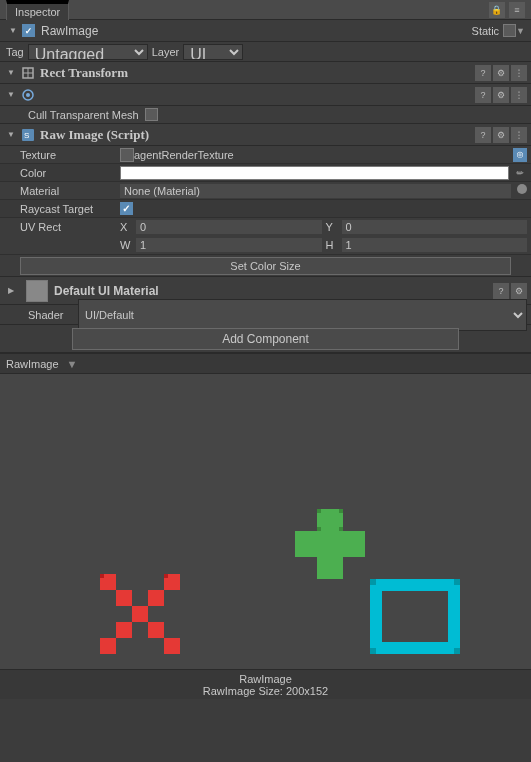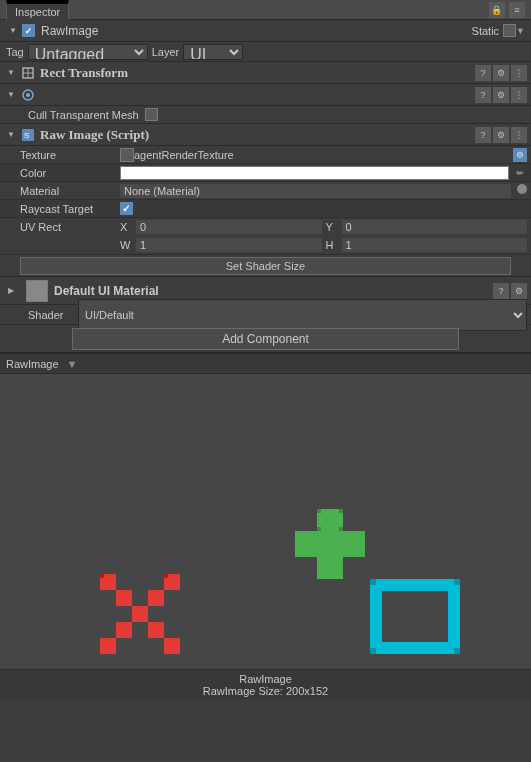--- a/index.html
+++ b/index.html
@@ -580,21 +580,21 @@
     <div class="uv-fields">
       <span class="uv-field-label">W</span>
       <input class="uv-field-input" type="text" value="1" style="">
       <span class="uv-field-label">H</span>
       <input class="uv-field-input" type="text" value="1" style="">
     </div>
   </div>
 </div>
 
 <div class="set-native-row">
-  <button class="set-native-btn">Set Shader Size</button>
+  <button class="set-native-btn">Set Color Size</button>
 </div>
 
 <div class="material-header">
   <div class="component-expand">▶</div>
   <div class="material-preview"></div>
   <span class="material-title">Default UI Material</span>
   <div class="component-icons-right">
     <div class="icon-btn">?</div>
     <div class="icon-btn">⚙</div>
   </div>

